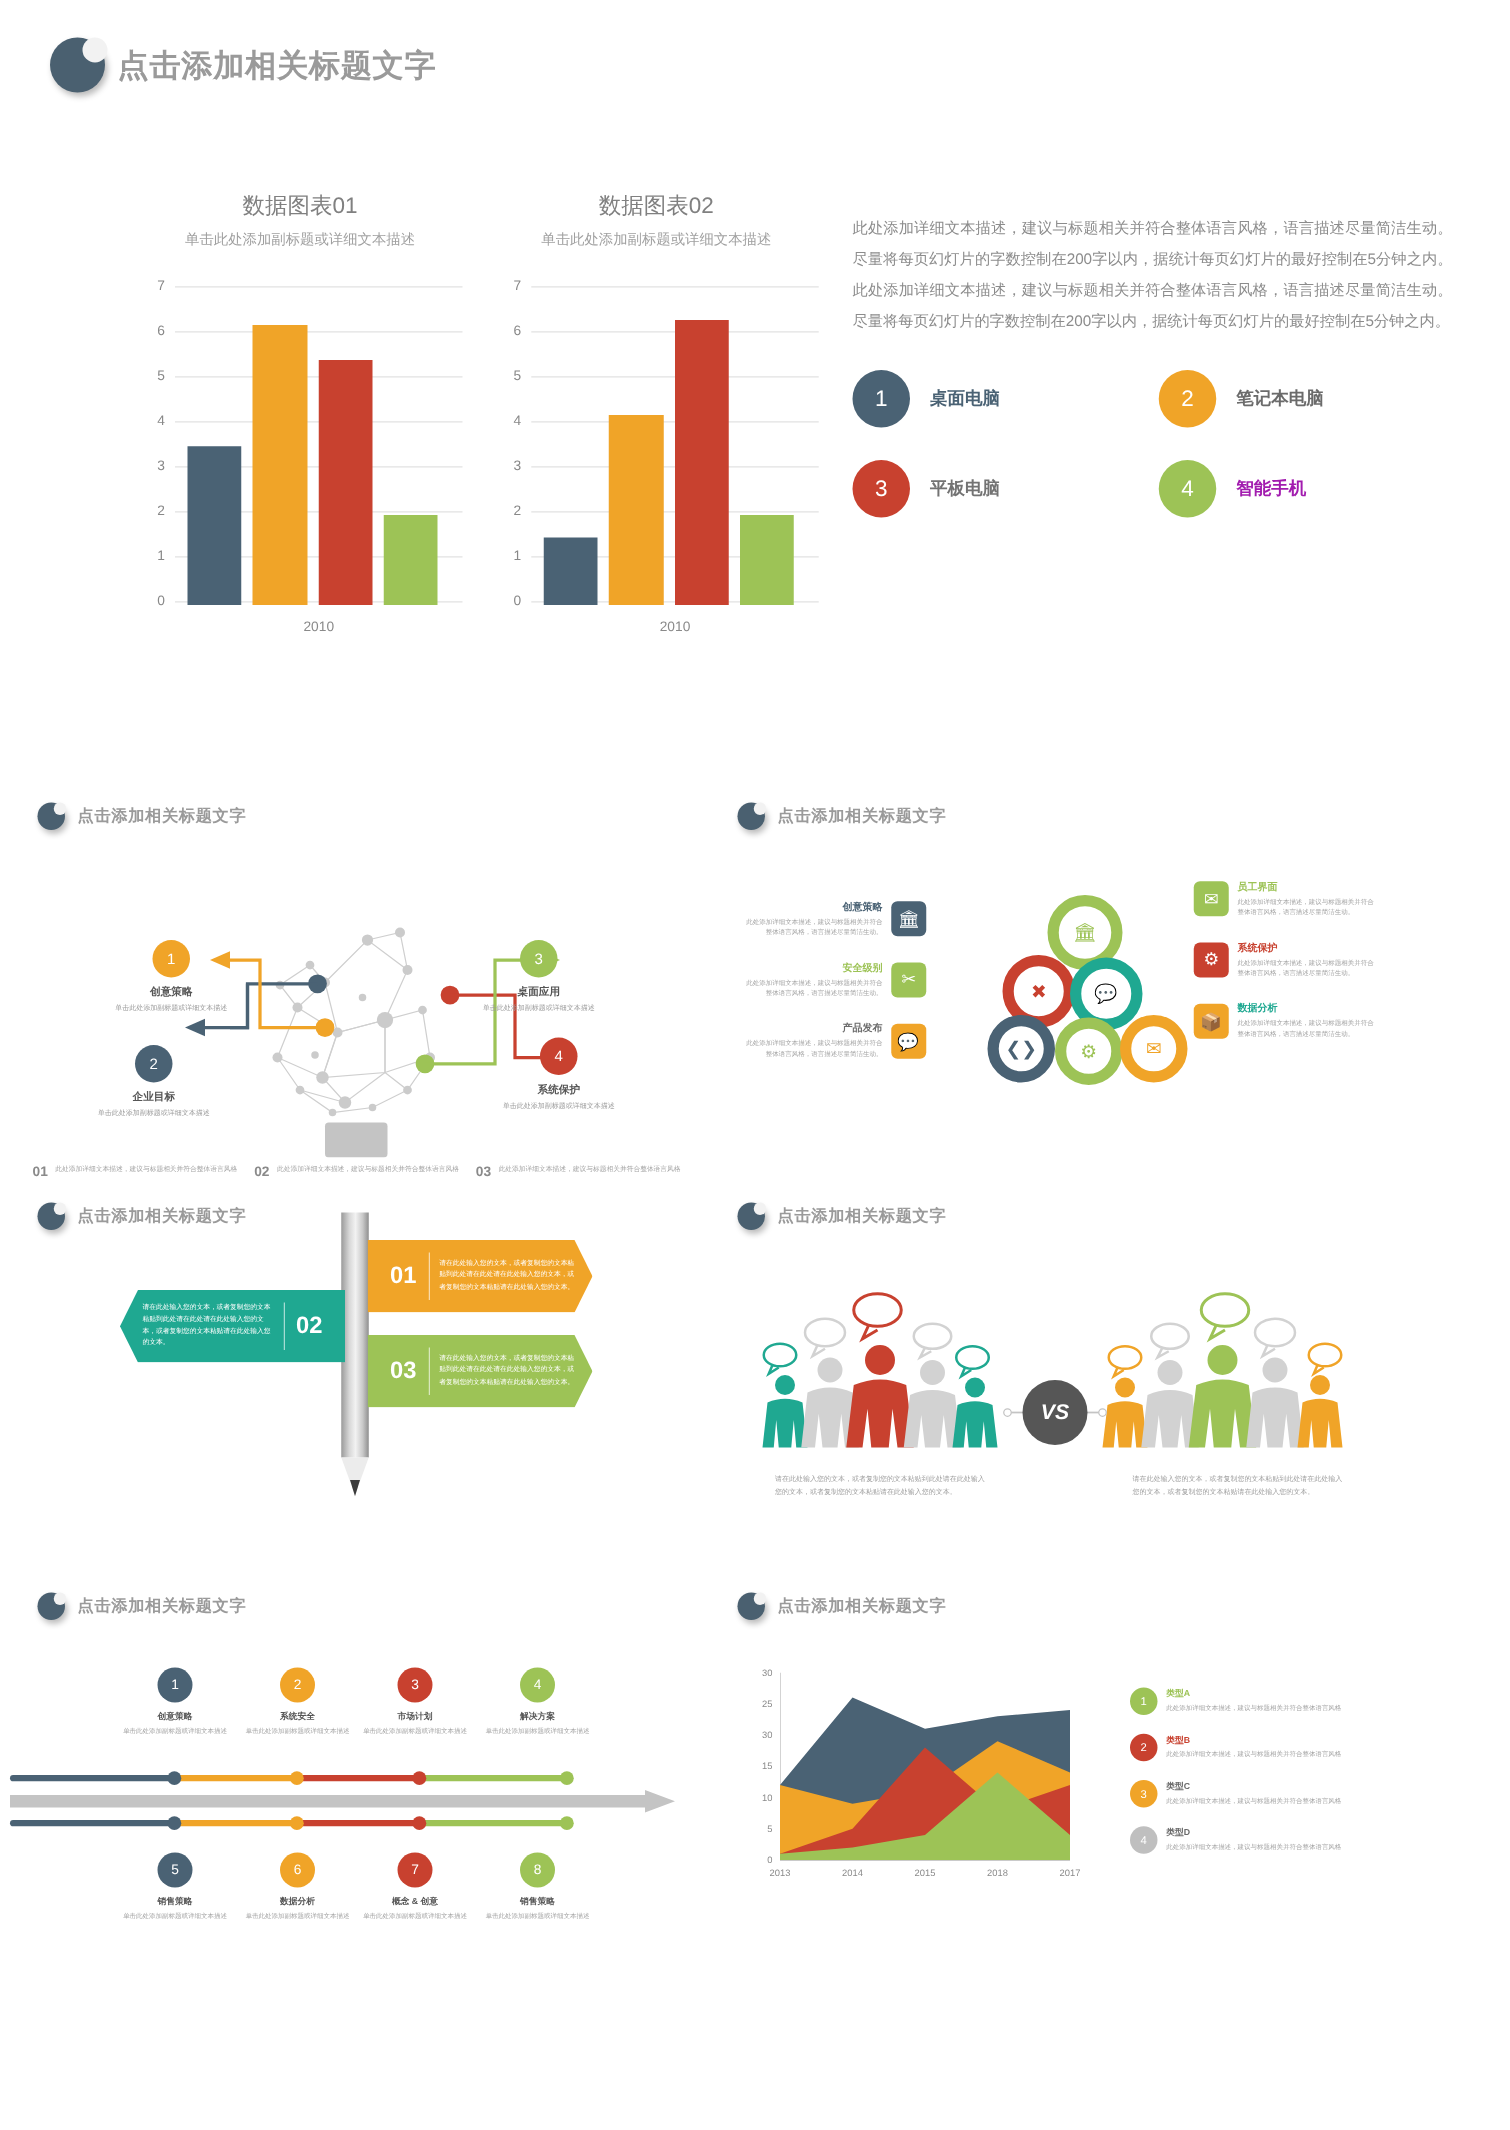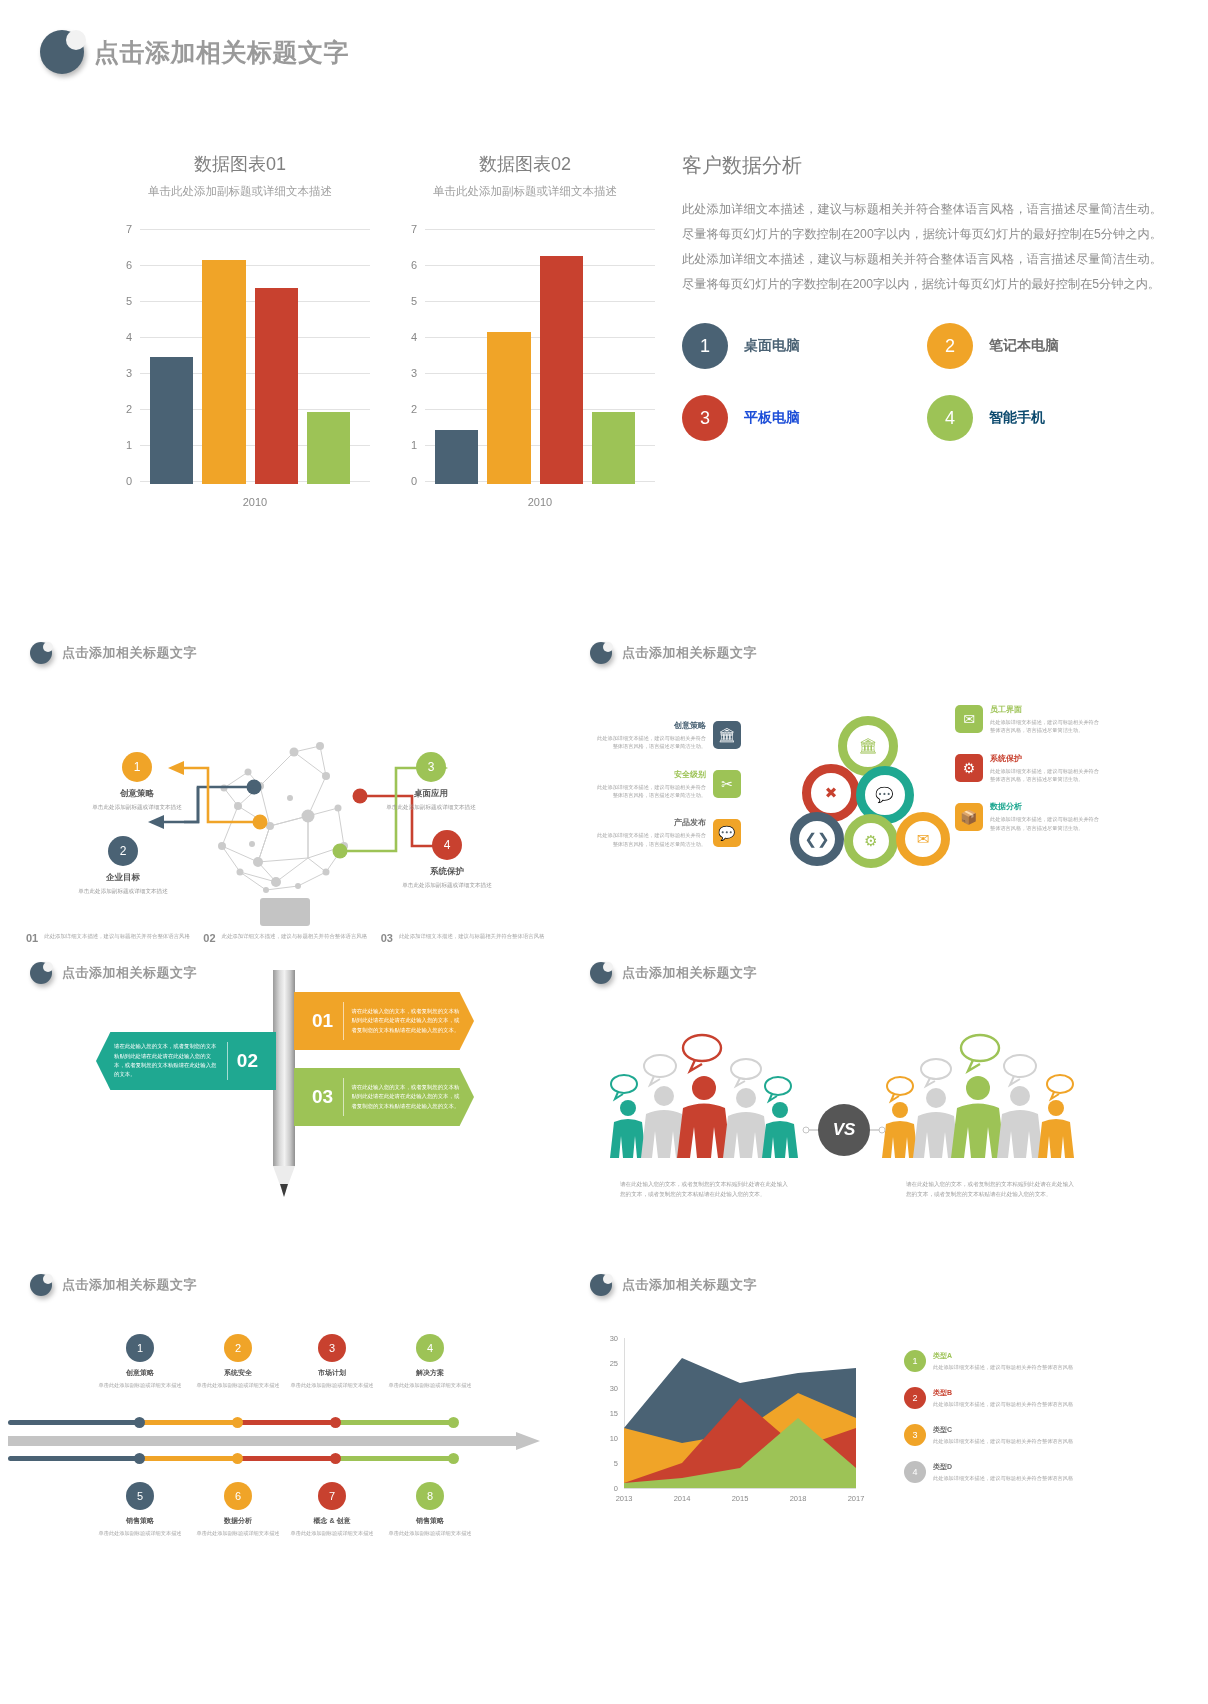--- a/index.html
+++ b/index.html
@@ -200,38 +200,37 @@
         <div class="bar" style="height:54px;background:#4a6274"></div>
         <div class="bar" style="height:152px;background:#f0a428"></div>
         <div class="bar" style="height:228px;background:#c8412f"></div>
         <div class="bar" style="height:72px;background:#9dc356"></div>
       </div>
     </div>
     <div class="xlab">2010</div>
   </div>
 
   <div class="rightcol">
-    <div class="rc-title">客户数据分析</div>
     <div class="rc-body">此处添加详细文本描述，建议与标题相关并符合整体语言风格，语言描述尽量简洁生动。尽量将每页幻灯片的字数控制在200字以内，据统计每页幻灯片的最好控制在5分钟之内。此处添加详细文本描述，建议与标题相关并符合整体语言风格，语言描述尽量简洁生动。尽量将每页幻灯片的字数控制在200字以内，据统计每页幻灯片的最好控制在5分钟之内。</div>
     <div class="legend4">
       <div class="lg">
         <span class="circ" style="background:#4a6274">1</span>
         <span class="txt" style="color:#4a6274">桌面电脑</span>
       </div>
       <div class="lg">
         <span class="circ" style="background:#f0a428">2</span>
         <span class="txt" style="color:#6b6b6b">笔记本电脑</span>
       </div>
       <div class="lg">
         <span class="circ" style="background:#c8412f">3</span>
-        <span class="txt" style="color:#1d4ed8">平板电脑</span>
+        <span class="txt" style="color:#737373">平板电脑</span>
       </div>
       <div class="lg">
         <span class="circ" style="background:#9dc356">4</span>
-        <span class="txt" style="color:#0c4a6e">智能手机</span>
+        <span class="txt" style="color:#a21caf">智能手机</span>
       </div>
     </div>
   </div>
 </div>
 
 <div class="slide s2" id="slide2">
   <div class="hdr">
     <span class="logo">
         <span class="big"></span>
         <span class="sm"></span>

